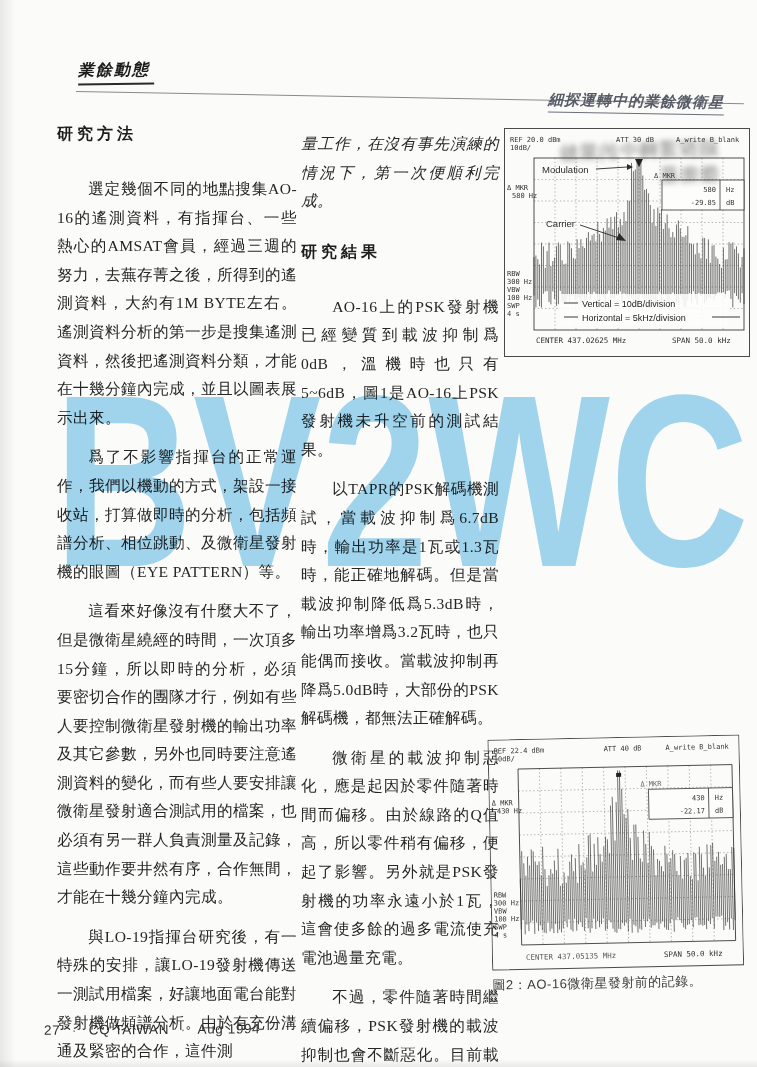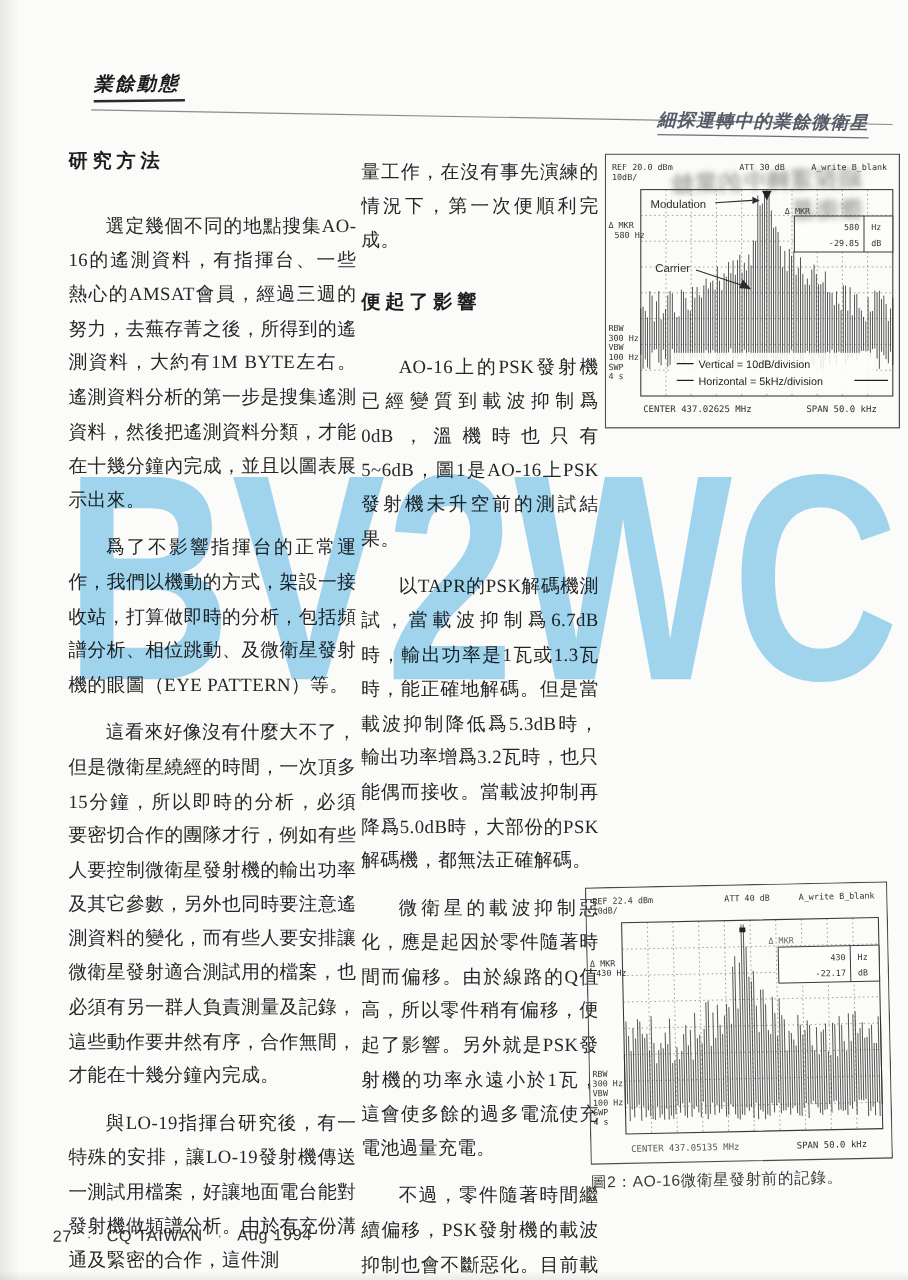--- a/index.html
+++ b/index.html
@@ -14,21 +14,21 @@
   .section-label{position:absolute;left:78px;top:60px;font-size:16px;font-weight:bold;font-style:italic;
     color:#1c1c1c;border-bottom:2px solid #2a2a2a;padding:0 4px 2px 0;letter-spacing:2px;transform:rotate(-.6deg);}
   .header-rule{position:absolute;left:76px;top:91px;width:668px;height:1px;background:#8a8a8a;
     transform:rotate(1.05deg);transform-origin:left center;}
   .article-title{position:absolute;left:548px;top:92px;font-size:15px;font-style:italic;font-weight:bold;
     color:#565b66;border-bottom:1px solid #6a6f7a;padding-bottom:2px;letter-spacing:1px;transform:rotate(.9deg);}
 
   
   .col{position:absolute;text-align:justify;text-justify:inter-ideograph;color:#262626;}
   .col p{margin:0 0 11px 0;font-size:15.6px;line-height:28.6px;text-indent:2em;letter-spacing:.4px;}
-  .col p.cont{text-indent:0;}
+  .col p.cont{text-indent:0;font-style:italic;}
   .col h2{font-family:"Liberation Sans","DejaVu Sans",sans-serif;font-size:16px;font-weight:bold;
     color:#1e1e1e;letter-spacing:4px;margin:0 0 30px 0;}
   #col1{left:57px;top:124px;width:240px;}
   #col2{left:301px;top:130px;width:198px;}
   #col2 h2{margin:26px 0 30px 0;}
   #col3{left:519px;top:428px;width:229px;}
 
   
   .figure{position:absolute;z-index:2;}
   #fig1{left:504px;top:128px;width:246px;}
@@ -73,21 +73,21 @@
   <div class="col" id="col1">
     <h2>研究方法</h2>
     <p>選定幾個不同的地點搜集AO-16的遙測資料，有指揮台、一些熱心的AMSAT會員，經過三週的努力，去蕪存菁之後，所得到的遙測資料，大約有1M BYTE左右。遙測資料分析的第一步是搜集遙測資料，然後把遙測資料分類，才能在十幾分鐘內完成，並且以圖表展示出來。</p>
     <p>爲了不影響指揮台的正常運作，我們以機動的方式，架設一接收站，打算做即時的分析，包括頻譜分析、相位跳動、及微衛星發射機的眼圖（EYE PATTERN）等。</p>
     <p>這看來好像沒有什麼大不了，但是微衛星繞經的時間，一次頂多15分鐘，所以即時的分析，必須要密切合作的團隊才行，例如有些人要控制微衛星發射機的輸出功率及其它參數，另外也同時要注意遙測資料的變化，而有些人要安排讓微衛星發射適合測試用的檔案，也必須有另一群人負責測量及記錄，這些動作要井然有序，合作無間，才能在十幾分鐘內完成。</p>
     <p>與LO-19指揮台研究後，有一特殊的安排，讓LO-19發射機傳送一測試用檔案，好讓地面電台能對發射機做頻譜分析。由於有充份溝通及緊密的合作，這件測</p>
   </div>
 
   <div class="col" id="col2">
     <p class="cont">量工作，在沒有事先演練的情況下，第一次便順利完成。</p>
-    <h2>便起了影響</h2>
+    <h2>研究結果</h2>
     <p>AO-16上的PSK發射機已經變質到載波抑制爲0dB，溫機時也只有5~6dB，圖1是AO-16上PSK發射機未升空前的測試結果。</p>
     <p>以TAPR的PSK解碼機測試，當載波抑制爲6.7dB時，輸出功率是1瓦或1.3瓦時，能正確地解碼。但是當載波抑制降低爲5.3dB時，輸出功率增爲3.2瓦時，也只能偶而接收。當載波抑制再降爲5.0dB時，大部份的PSK解碼機，都無法正確解碼。</p>
     <p>微衛星的載波抑制惡化，應是起因於零件隨著時間而偏移。由於線路的Q值高，所以零件稍有偏移，便起了影響。另外就是PSK發射機的功率永遠小於1瓦，這會使多餘的過多電流使充電池過量充電。</p>
     <p>不過，零件隨著時間繼續偏移，PSK發射機的載波抑制也會不斷惡化。目前載波抑制惡化的程度，尙可利用功率來彌補，當載波抑制惡化到某種程度（例如低於5dB），再多的功率也無法挽救了。到時候非把PSK發</p>
   </div>
 
 
   <div class="figure" id="fig1">
     <svg id="fig1svg" width="246" height="230" viewBox="0 0 246 230">
       <rect class="framebox" x="0.5" y="0.5" width="245" height="228"></rect>

